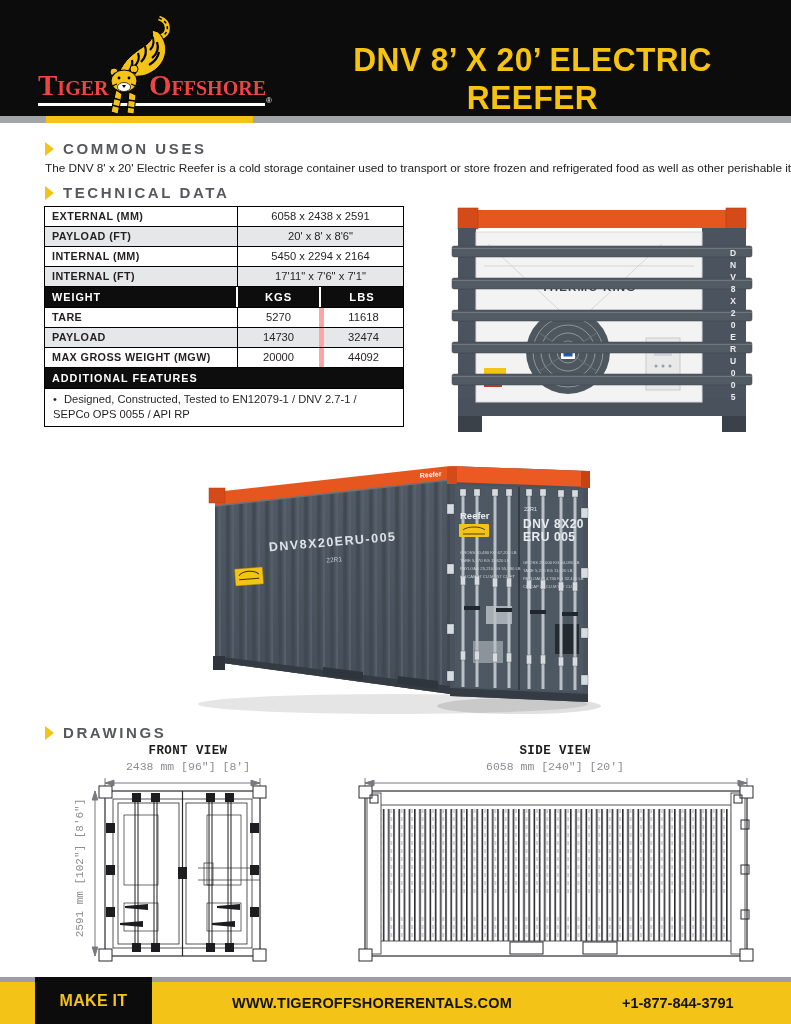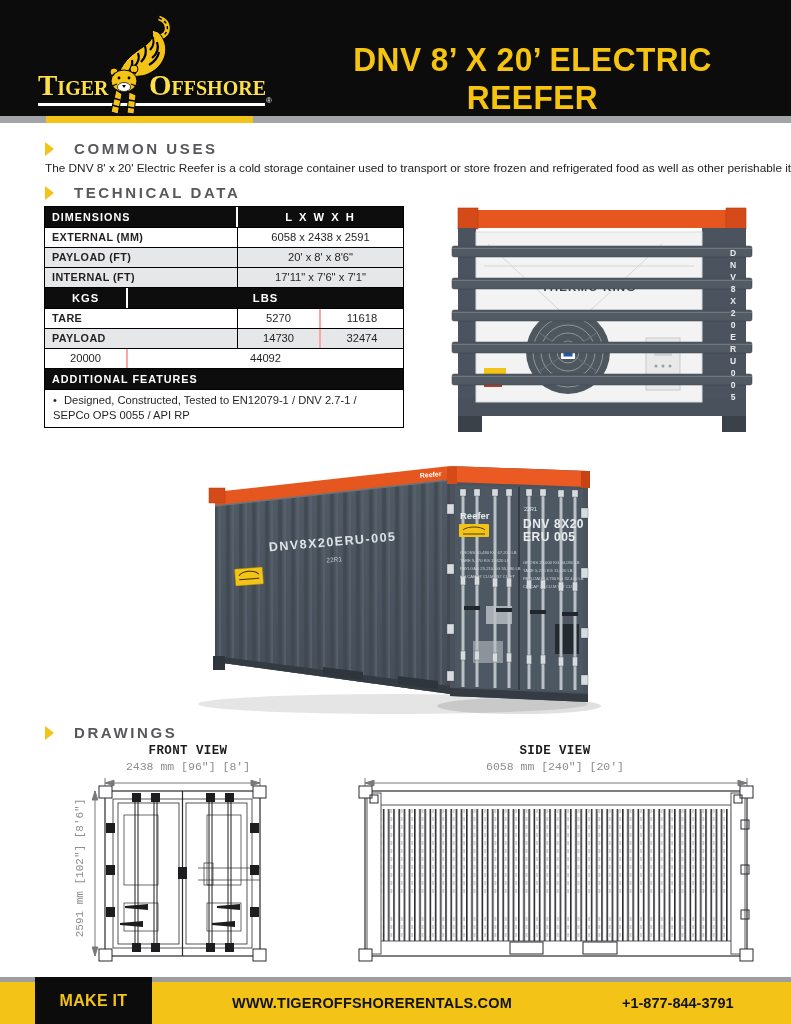--- a/index.html
+++ b/index.html
@@ -3,43 +3,43 @@
 <meta charset="utf-8">
 <style>
   html,body{margin:0;padding:0;background:#e8e8e8;}
   .page{position:relative;width:791px;height:1024px;background:#ffffff;overflow:hidden;
         font-family:"Liberation Sans",sans-serif;color:#231f20;margin:0 auto;}
   
   .hdr{position:absolute;left:0;top:0;width:791px;height:116px;background:#0c0c0c;}
   .logo{position:absolute;left:38px;top:4px;width:232px;height:112px;}
   .brand{position:absolute;left:0;top:66px;width:228px;display:flex;justify-content:space-between;
          font-family:"Liberation Serif",serif;font-weight:700;font-variant:small-caps;
-         font-size:29px;color:#fde047;text-shadow:0 1px 2px #000;line-height:30px;text-align:center;}
+         font-size:29px;color:#ef4444;text-shadow:0 1px 2px #000;line-height:30px;text-align:center;}
   .regmark{position:absolute;left:228px;top:92px;font-size:8px;color:#fff;}
   .brand-underline{position:absolute;left:0;top:99px;width:227px;height:3px;background:#ffffff;}
   .tiger{position:absolute;left:64px;top:6px;width:74px;height:108px;z-index:2;}
   .hdr-title{position:absolute;left:300px;top:41px;width:465px;text-align:center;
              font-size:33px;font-weight:700;color:#f6c40e;letter-spacing:.5px;transform:scaleX(.96);}
   .strip{position:absolute;left:0;top:116px;width:791px;height:7px;background:#a2a4a7;}
   .strip-yellow{position:absolute;left:46px;top:0;width:207px;height:7px;background:#f3c317;}
   
-  .sec-head{position:absolute;display:flex;align-items:center;gap:20px;}
+  .sec-head{position:absolute;display:flex;align-items:center;gap:9px;}
   .sec-arrow{width:0;height:0;border-left:9px solid #f3c317;border-top:7px solid transparent;border-bottom:7px solid transparent;}
   .sec-text{font-size:15px;font-weight:700;color:#57585b;letter-spacing:2.6px;}
   .para{position:absolute;left:45px;top:161px;width:745px;font-size:11.8px;color:#222;white-space:nowrap;}
   
   .ttable{position:absolute;left:44px;top:206px;width:358px;border:1.5px solid #000;font-size:11px;line-height:19px;}
   .trow{display:flex;border-bottom:1px solid #000;height:19px;background:#fff;}
   .trow:last-child{border-bottom:none;}
   .trow.gray{background:#e6e7e8;}
   .trow.hdrrow{background:#0d0d0d;color:#fff;height:20px;line-height:20px;}
   .c-label{width:193px;padding-left:7px;font-weight:700;letter-spacing:.4px;box-sizing:border-box;border-right:1px solid #000;font-size:10.8px;}
   .hdrrow .c-label{border-right:2px solid #fff;letter-spacing:1px;}
   .c-value{flex:1;text-align:center;font-size:11.2px;}
-  .c-half{width:81px;text-align:center;border-right:2px solid #fca5a5;font-size:11.2px;}
+  .c-half{width:81px;text-align:center;border-right:5px solid #fca5a5;font-size:11.2px;}
   .hdrrow .c-half{border-right:2px solid #fff;font-weight:700;letter-spacing:1px;}
   .c-half2{flex:1;text-align:center;font-size:11.2px;}
   .af-head{background:#0d0d0d;color:#fff;height:20px;line-height:20px;padding-left:7px;
            font-weight:700;letter-spacing:1px;font-size:10.8px;border-bottom:1px solid #000;}
   .af-body{padding:3px 8px 4px 8px;font-size:11.2px;line-height:15px;background:#fff;min-height:30px;}
   .af-body .bullet::before{content:"•";margin-right:7px;}
   
   .rear-photo{position:absolute;left:448px;top:202px;width:308px;height:246px;}
   .rear-id{position:absolute;left:723px;top:236px;height:180px;width:15px;
            writing-mode:vertical-rl;text-orientation:upright;font-size:8.5px;font-weight:700;
@@ -111,51 +111,53 @@
     <span class="sec-text">COMMON USES</span>
   </div>
   <div class="para">The DNV 8' x 20' Electric Reefer is a cold storage container used to transport or store frozen and refrigerated food as well as other perishable items.</div>
 
   <div class="sec-head" style="left:45px;top:184px;">
     <span class="sec-arrow"></span>
     <span class="sec-text">TECHNICAL DATA</span>
   </div>
 
   <div class="ttable">
-    <div class="trow hdrrow">
-      <div class="c-label">DIMENSIONS</div>
-      <div class="c-value" style="font-weight:700;letter-spacing:2px;">L X W X H</div>
-    </div>
     <div class="trow">
       <div class="c-label">EXTERNAL (MM)</div>
       <div class="c-value">6058 x 2438 x 2591</div>
     </div>
     <div class="trow gray">
       <div class="c-label">PAYLOAD (FT)</div>
       <div class="c-value">20' x 8' x 8'6"</div>
     </div>
+    <div class="trow">
+      <div class="c-label">INTERNAL (MM)</div>
+      <div class="c-value">5450 x 2294 x 2164</div>
+    </div>
     <div class="trow gray">
       <div class="c-label">INTERNAL (FT)</div>
       <div class="c-value">17'11" x 7'6" x 7'1"</div>
     </div>
     <div class="trow hdrrow">
+      <div class="c-label">WEIGHT</div>
       <div class="c-half">KGS</div>
       <div class="c-half2" style="font-weight:700;letter-spacing:1px;">LBS</div>
     </div>
     <div class="trow">
       <div class="c-label">TARE</div>
       <div class="c-half">5270</div>
       <div class="c-half2">11618</div>
     </div>
     <div class="trow gray">
       <div class="c-label">PAYLOAD</div>
       <div class="c-half">14730</div>
       <div class="c-half2">32474</div>
     </div>
     <div class="trow">
+      <div class="c-label">MAX GROSS WEIGHT (MGW)</div>
       <div class="c-half">20000</div>
       <div class="c-half2">44092</div>
     </div>
     <div class="af-head">ADDITIONAL FEATURES</div>
     <div class="af-body">
       <span class="bullet">Designed, Constructed, Tested to EN12079-1 / DNV 2.7-1 / SEPCo OPS 0055 /  API RP</span>
     </div>
   </div>
 
   <svg class="rear-photo" viewBox="0 0 308 246">

